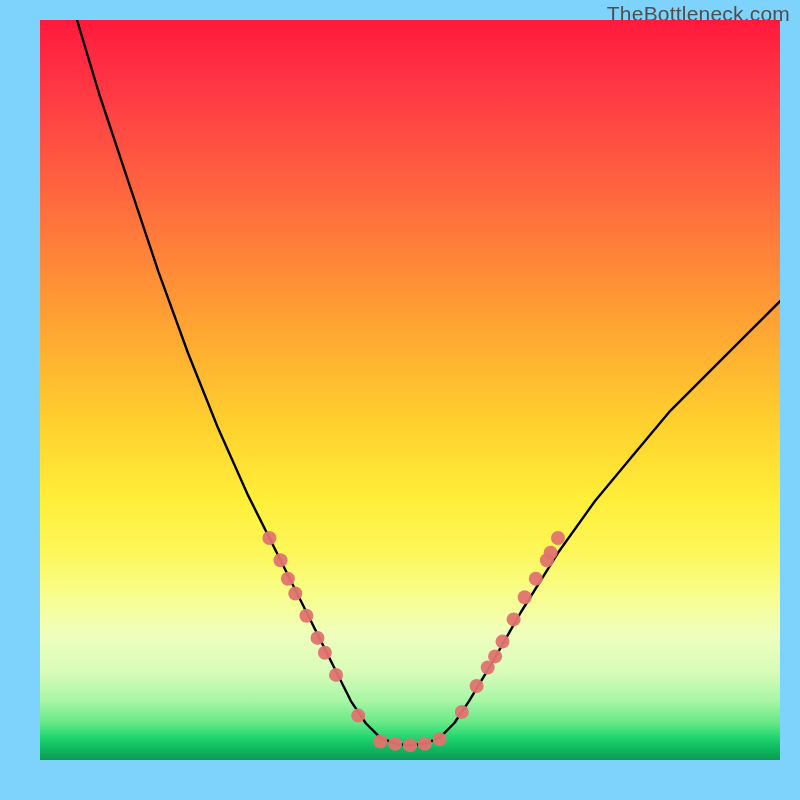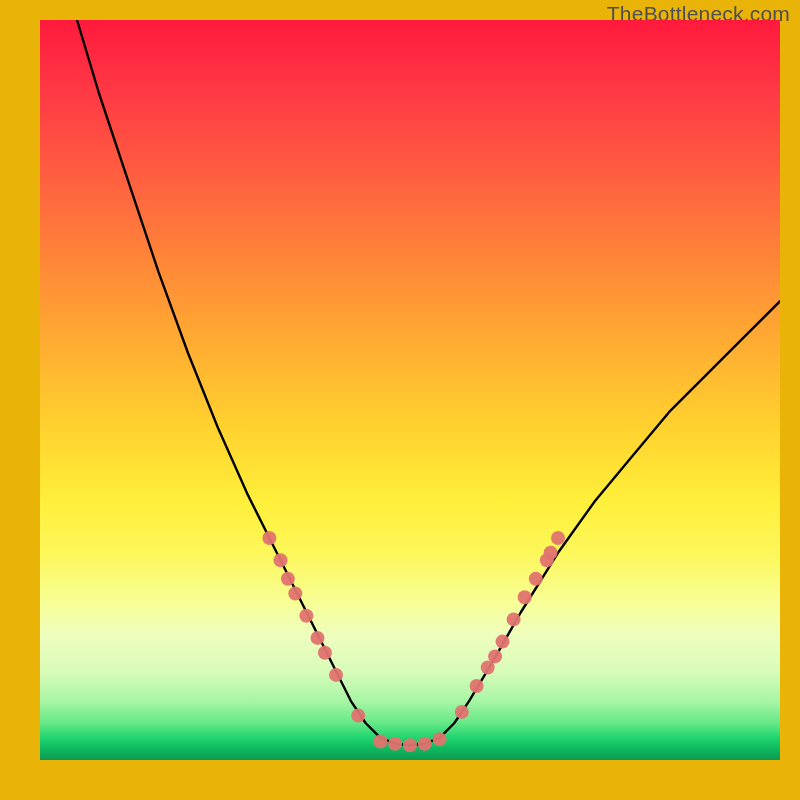--- a/index.html
+++ b/index.html
@@ -8,21 +8,21 @@
     width: 800px;
     height: 800px;
     background: #000;
     overflow: hidden;
     font-family: Arial, Helvetica, sans-serif;
   }
   .frame {
     position: relative;
     width: 800px;
     height: 800px;
-    background: #eab308;
+    background: #7dd3fc;
   }
   .plot-area {
     position: absolute;
     left: 40px;
     top: 20px;
     width: 740px;
     height: 740px;
     background: linear-gradient(
       to bottom,
       #ff1a3d 0%,

